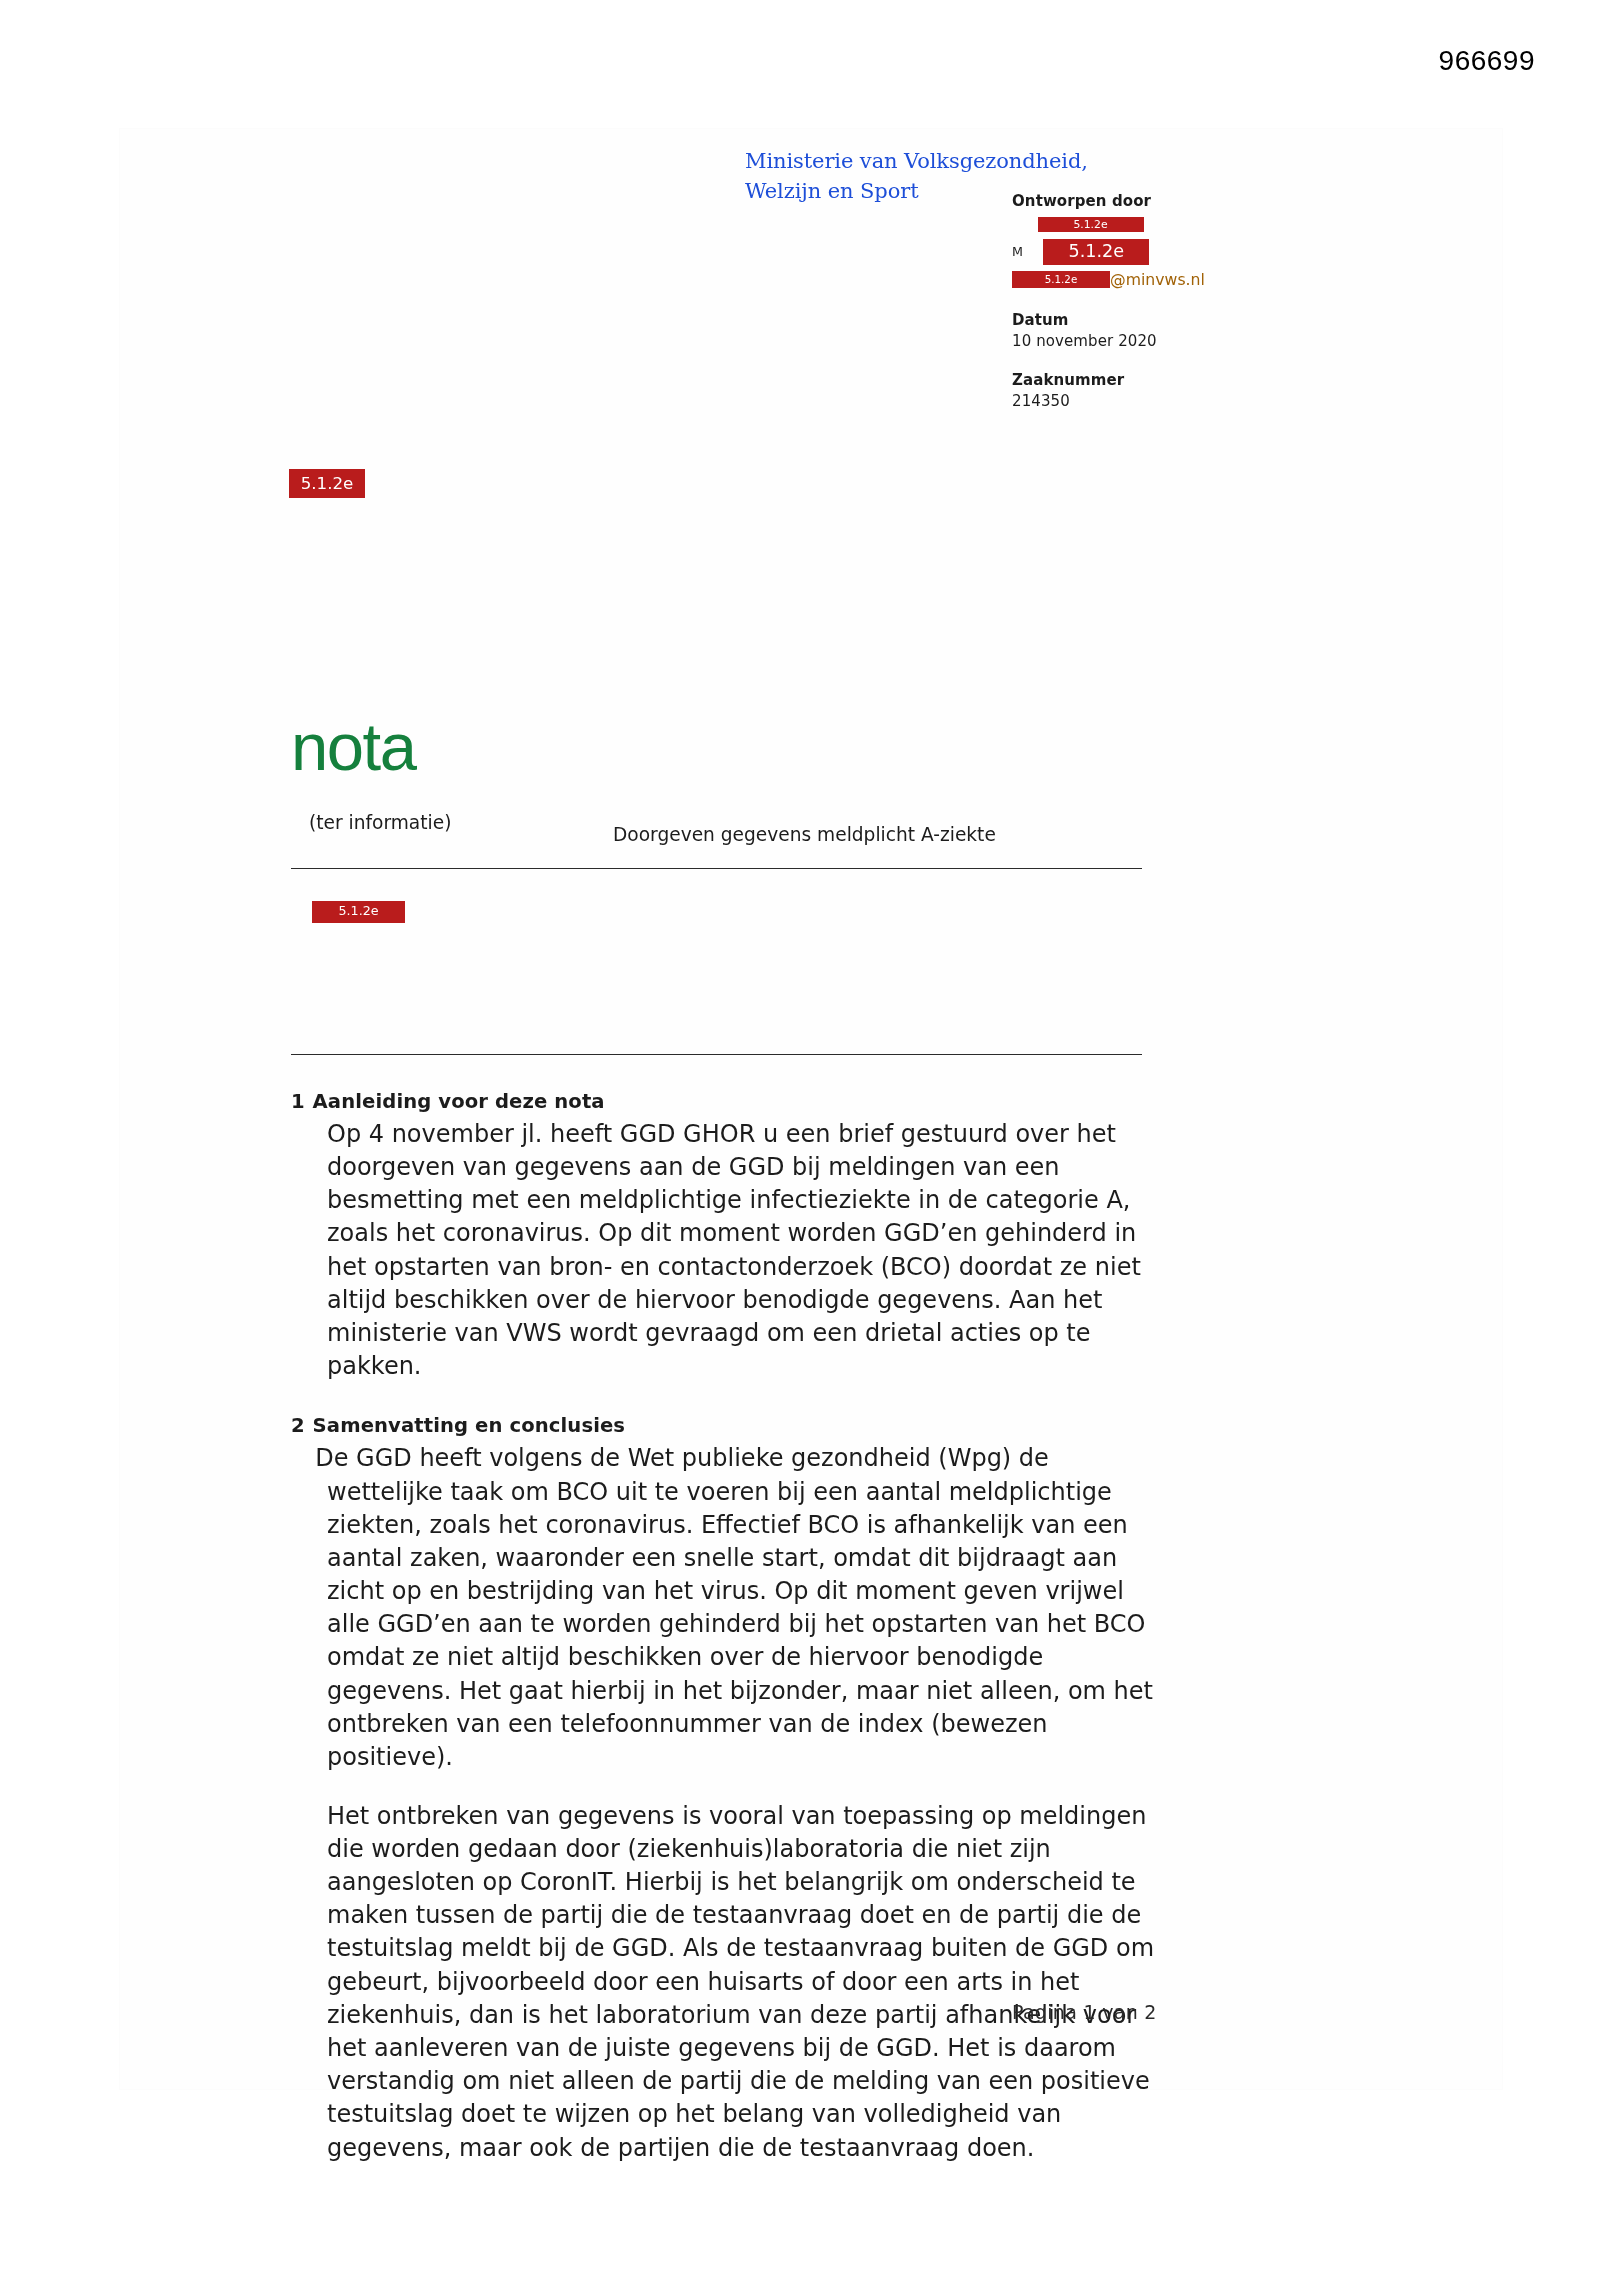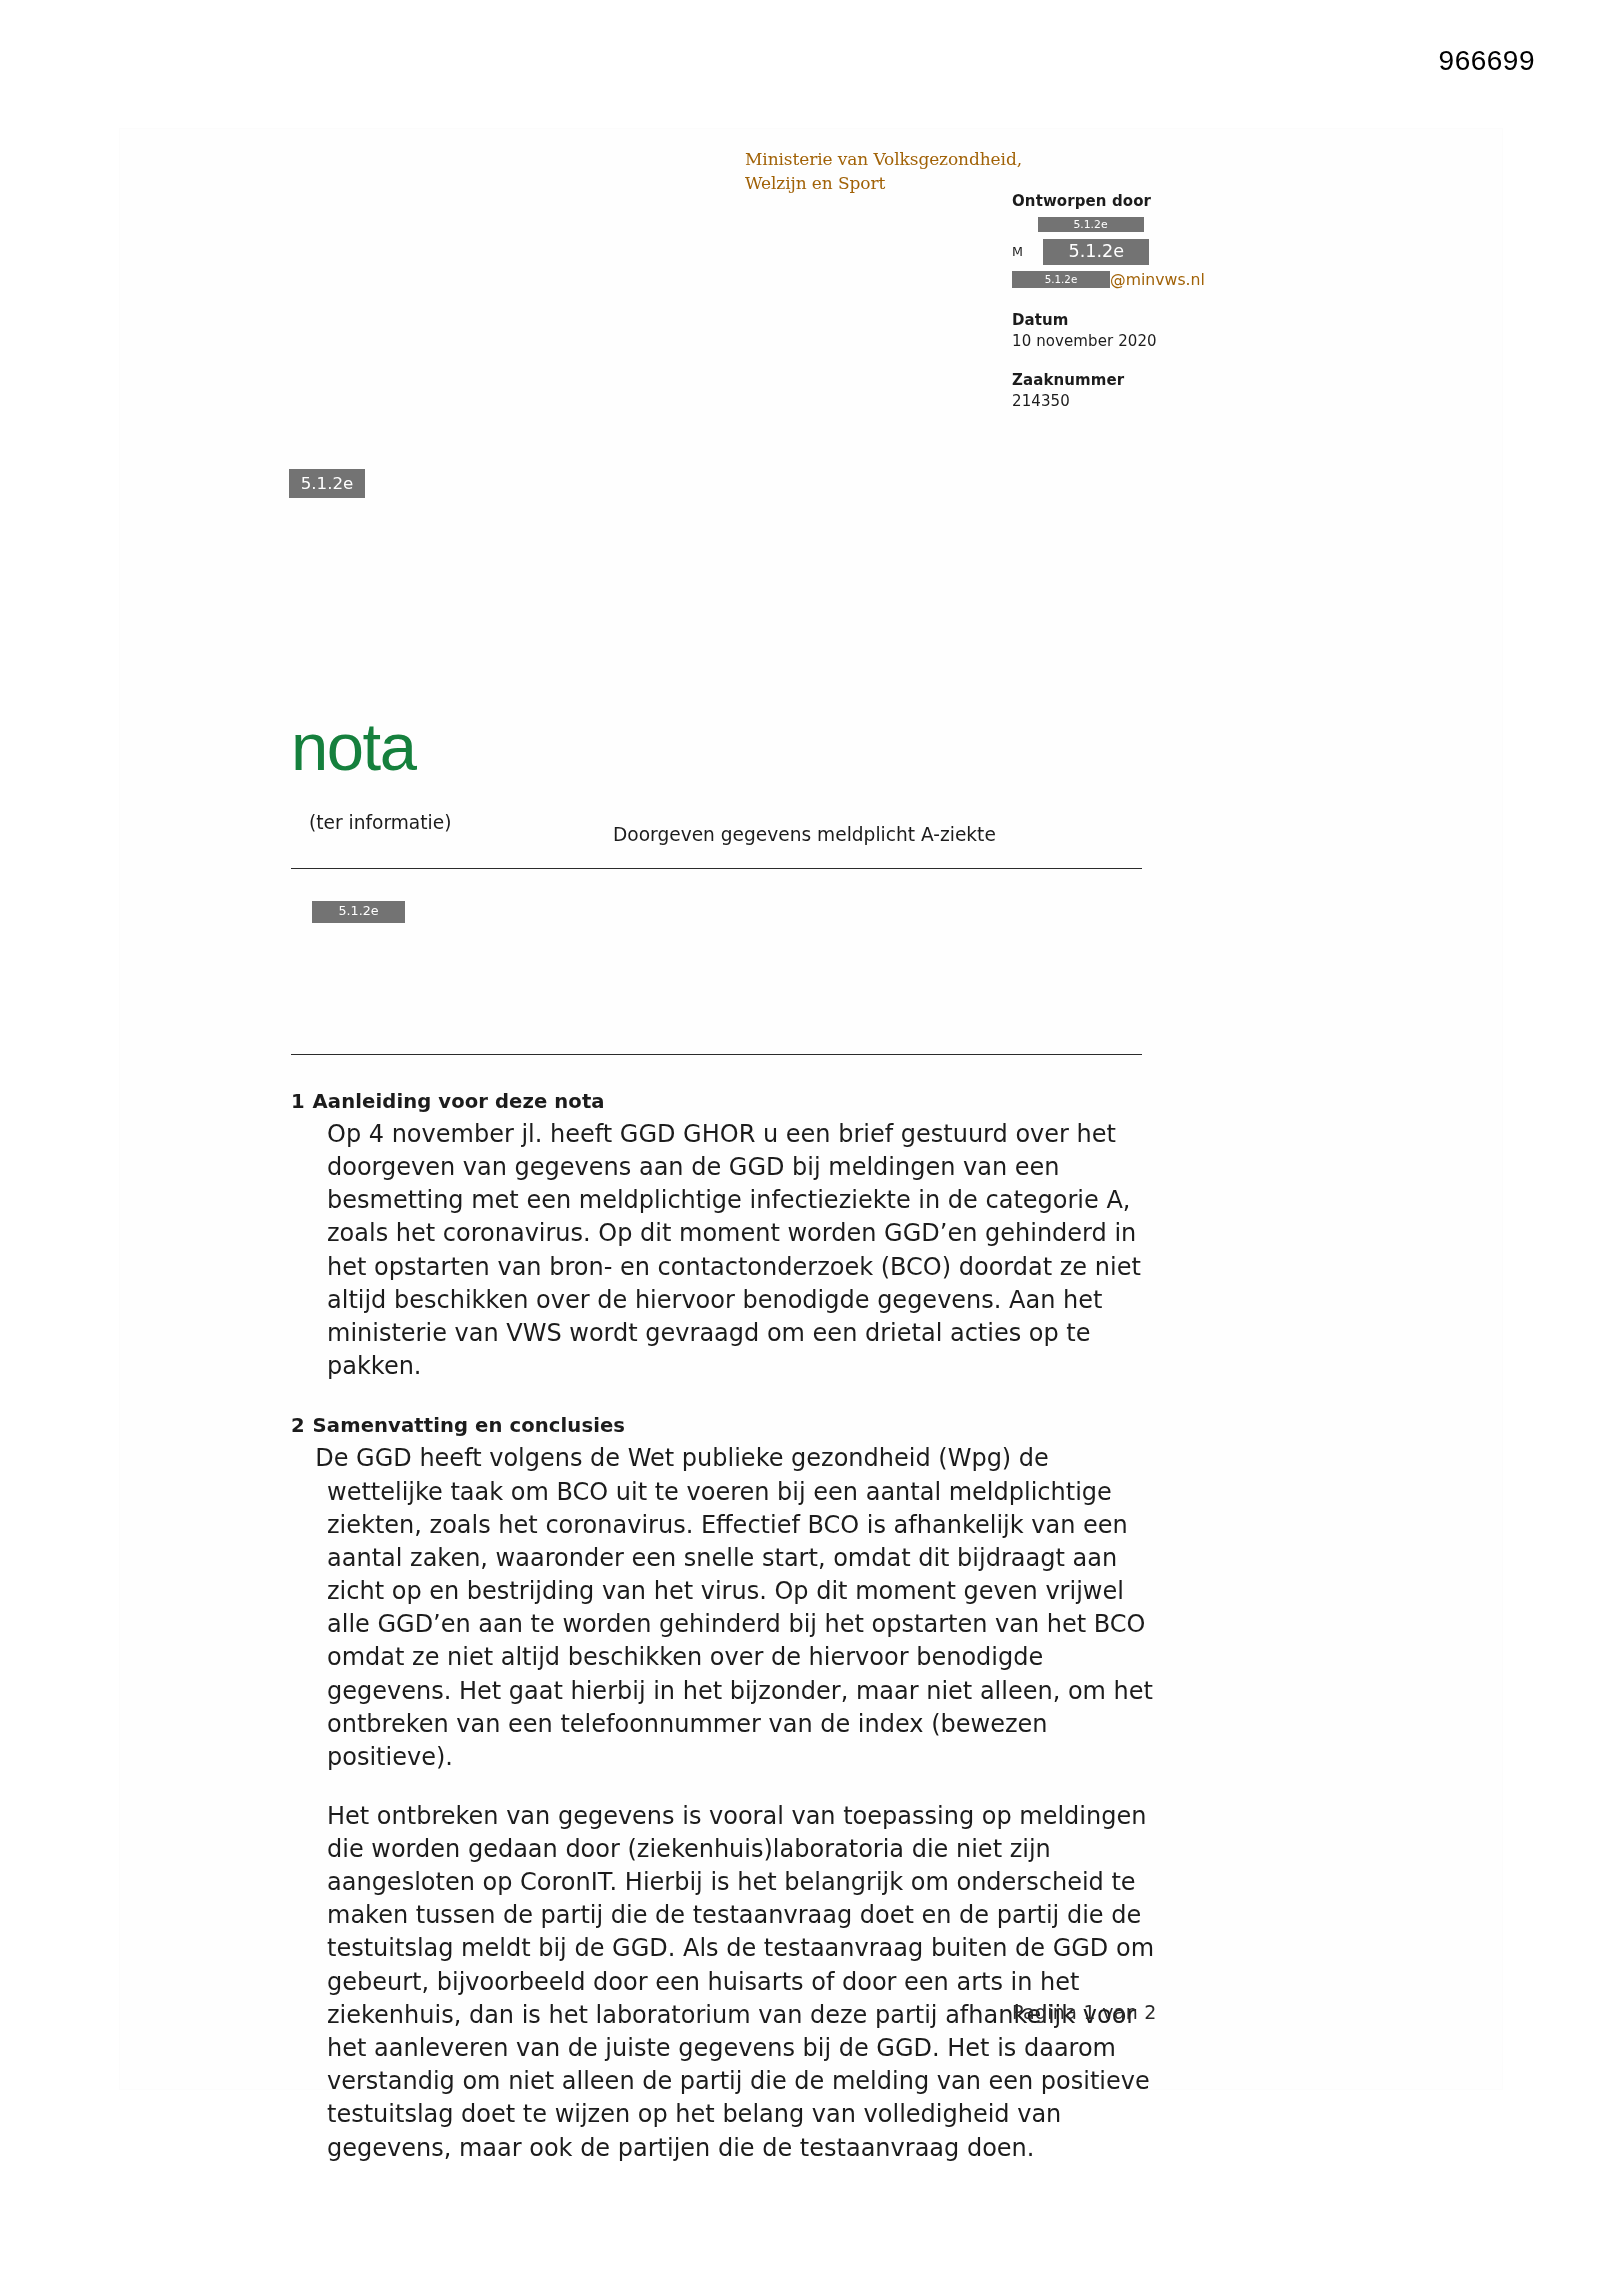--- a/index.html
+++ b/index.html
@@ -37,23 +37,23 @@
     background: #fefefe;
     box-shadow: 0 0 0 1px rgba(0,0,0,0.012);
   }
 
   
   .ministry {
     position: absolute;
     left: 745px;
     top: 147px;
     font-family: "DejaVu Serif", serif;
-    font-size: 17px;
+    font-size: 21px;
     line-height: 1.42;
-    color: #a16207;
+    color: #1d4ed8;
     letter-spacing: -0.1px;
   }
 
   
   .meta-col {
     position: absolute;
     left: 1012px;
     top: 192px;
     width: 294px;
     font-size: 15px;
@@ -69,21 +69,21 @@
   }
   .meta-value {
     font-size: 15px;
     letter-spacing: 0.1px;
   }
   .meta-tight { margin-bottom: 0; }
 
   
   .redaction {
     display: inline-block;
-    background: #737373;
+    background: #b91c1c;
     color: #ffffff;
     text-align: center;
     vertical-align: middle;
     font-family: "DejaVu Sans", sans-serif;
     line-height: 1;
     box-sizing: border-box;
   }
   .redaction.r-sidebar-1 {
     width: 106px;
     height: 15.7px;

